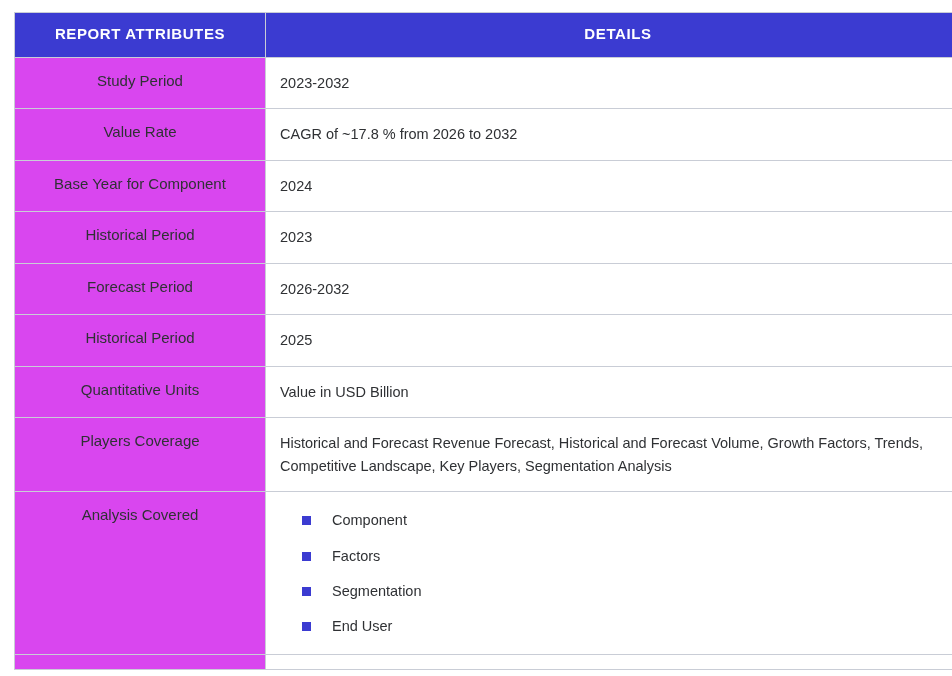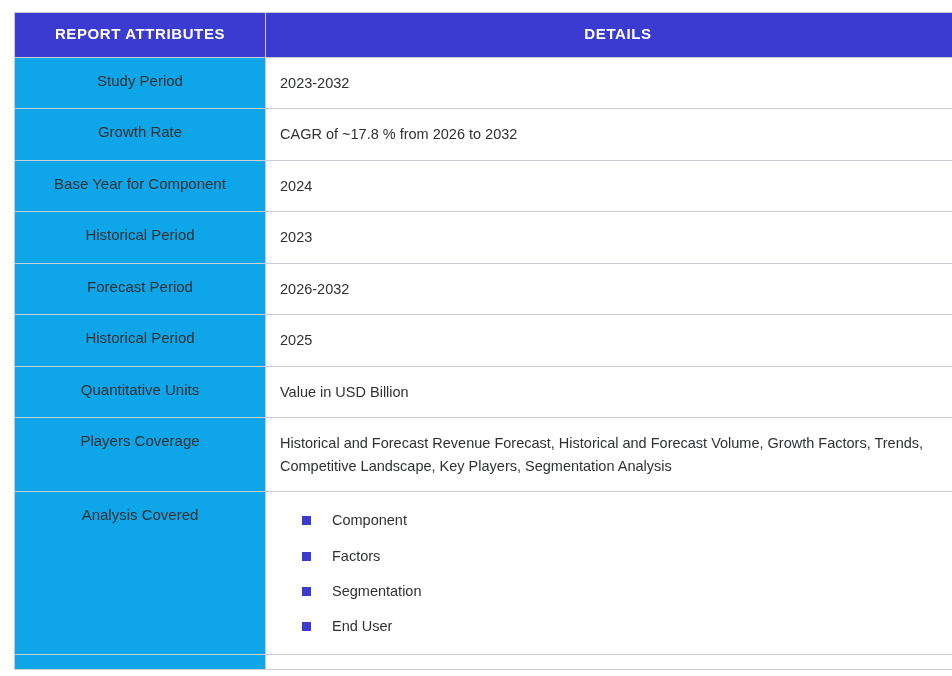--- a/index.html
+++ b/index.html
@@ -41,21 +41,21 @@
     height: 20px;
   }
   th.col-attr { width: 234px; }
   th.col-det  { width: 688px; }
 
   td.attr-cell {
     text-align: center;
     font-size: 15px;
     color: #2f3134;
     padding: 14px 10px;
-    background: #0ea5e9;
+    background: #d946ef;
   }
   td.det-cell {
     text-align: left;
     font-size: 14.5px;
     color: #2f3134;
     padding: 14px 14px;
     line-height: 1.55;
     background: #ffffff;
   }
   .seg-list {
@@ -96,21 +96,21 @@
         <th class="col-attr">REPORT ATTRIBUTES</th>
         <th class="col-det">DETAILS</th>
       </tr>
     </thead>
     <tbody>
       <tr>
         <td class="attr-cell">Study Period</td>
         <td class="det-cell">2023-2032</td>
       </tr>
       <tr>
-        <td class="attr-cell">Growth Rate</td>
+        <td class="attr-cell">Value Rate</td>
         <td class="det-cell">CAGR of ~17.8 % from 2026 to 2032</td>
       </tr>
       <tr>
         <td class="attr-cell">Base Year for Component</td>
         <td class="det-cell">2024</td>
       </tr>
       <tr>
         <td class="attr-cell">Historical Period</td>
         <td class="det-cell">2023</td>
       </tr>

